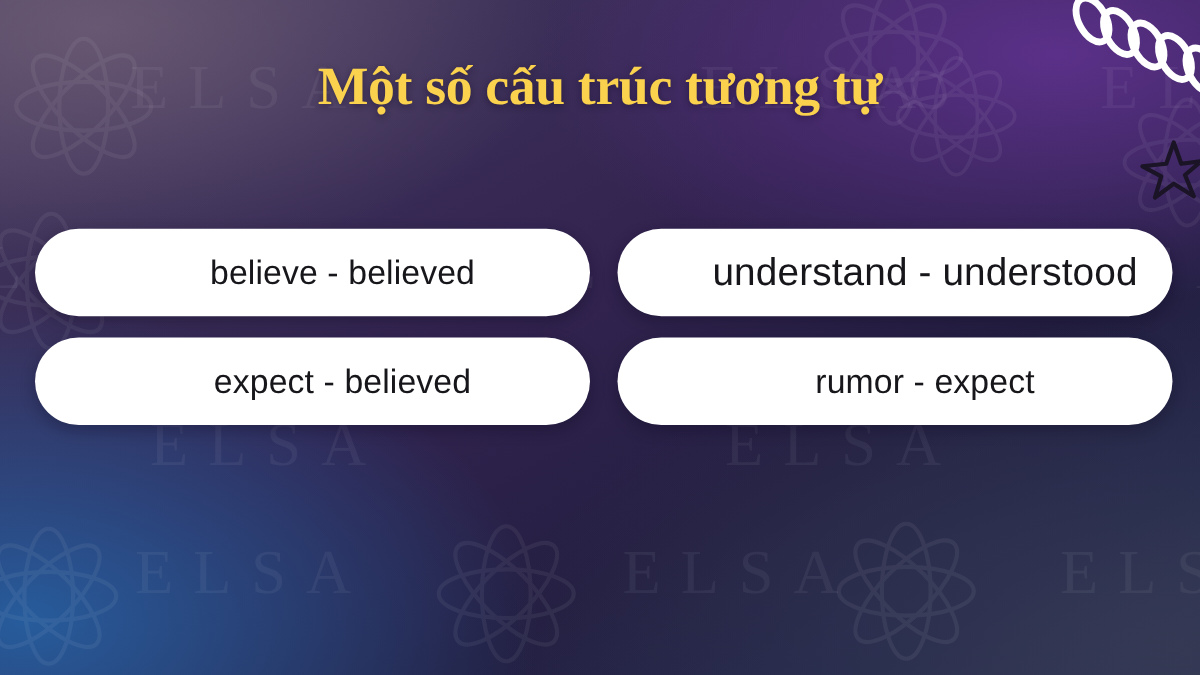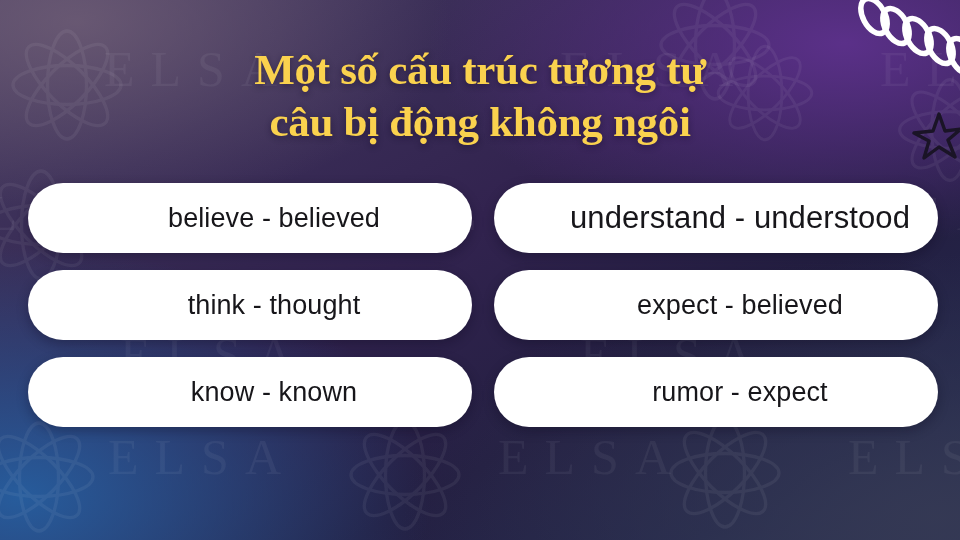--- a/index.html
+++ b/index.html
@@ -204,38 +204,31 @@
           <ellipse cx="50" cy="50" rx="13" ry="36" transform="rotate(45 50 50)"></ellipse>
           <ellipse cx="50" cy="50" rx="13" ry="36" transform="rotate(90 50 50)"></ellipse>
           <ellipse cx="50" cy="50" rx="13" ry="36" transform="rotate(135 50 50)"></ellipse>
         </g>
       </svg>
     </div>
   </div>
 
   <div class="title-block">
     <div class="title-line">Một số cấu trúc tương tự</div>
-    <div class="title-line">câu bị động không ngôi</div>
   </div>
 
   <div class="pill-grid">
     <div class="pill">
       <span class="pill-label">believe - believed</span>
     </div>
     <div class="pill wide">
       <span class="pill-label">understand - understood</span>
     </div>
     <div class="pill">
-      <span class="pill-label">think - thought</span>
-    </div>
-    <div class="pill">
       <span class="pill-label">expect - believed</span>
-    </div>
-    <div class="pill">
-      <span class="pill-label">know - known</span>
     </div>
     <div class="pill">
       <span class="pill-label">rumor - expect</span>
     </div>
   </div>
 
   <div class="doodle-spiral">
     <svg width="120" height="90" viewBox="0 0 120 90">
       <g fill="none" stroke="#ffffff" stroke-width="5.5" stroke-linecap="round">
         <ellipse cx="26" cy="22" rx="11" ry="19" transform="rotate(-28 26 22)"></ellipse>

